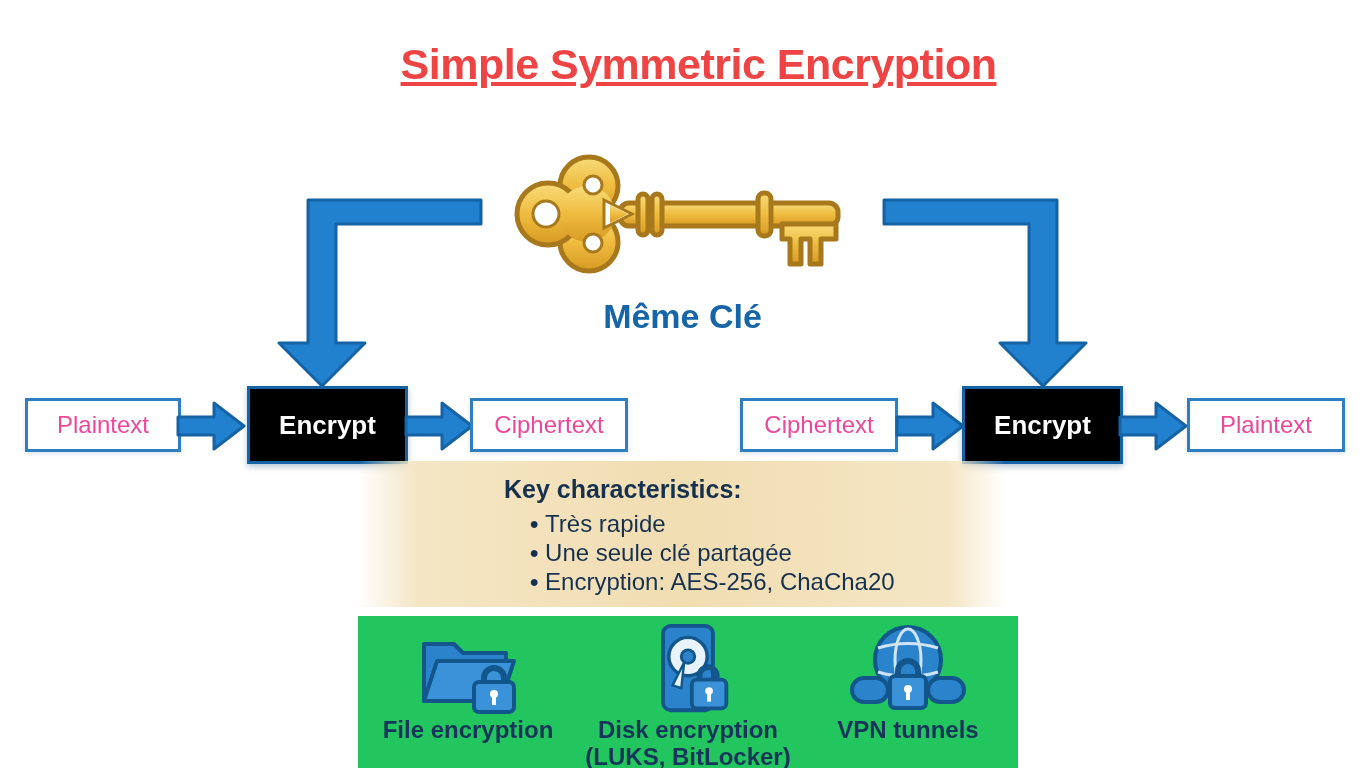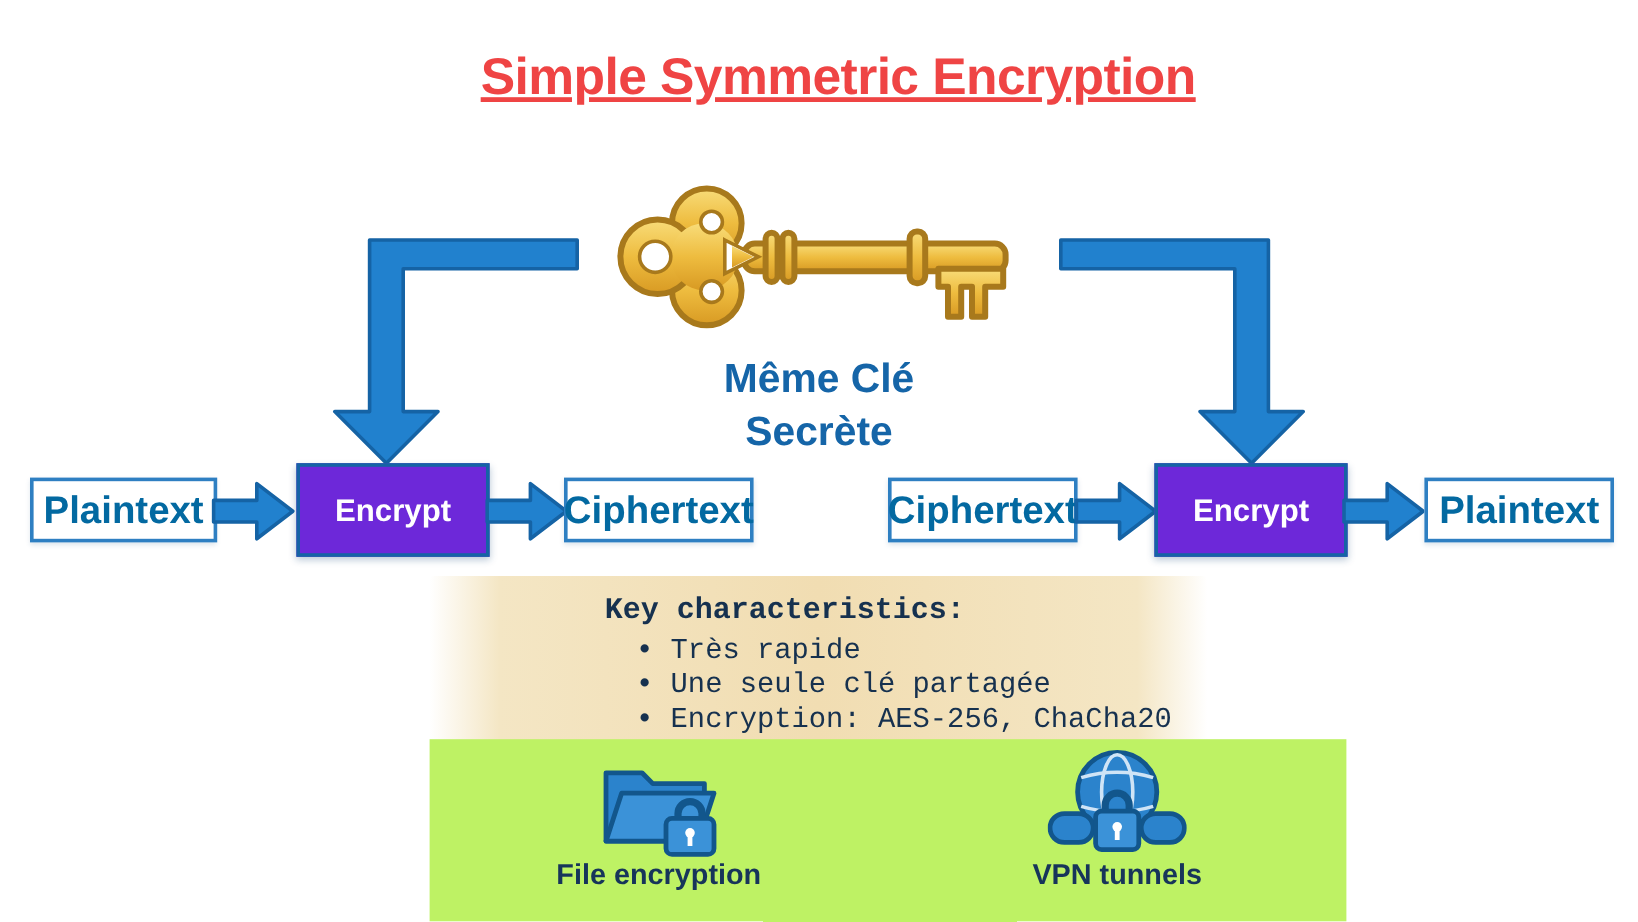--- a/index.html
+++ b/index.html
@@ -13,38 +13,38 @@
 
   
   .key-label{top:294px;left:0;width:100%;text-align:center;font-size:34px;font-weight:700;
              color:#1565a8;line-height:44px;}
 
   
   .elbows{top:0;left:0;width:1365px;height:768px;pointer-events:none;}
 
   
   .io-box{height:48px;background:#fff;border:3px solid #2e7fc2;display:flex;
-          align-items:center;justify-content:center;font-size:32px;font-weight:700;
-          color:#0369a1;box-shadow:0 2px 4px rgba(30,80,130,.15);}
-  .proc-box{height:72px;background:#6d28d9;border:3px solid #1563a5;display:flex;
+          align-items:center;justify-content:center;font-size:24px;font-weight:400;
+          color:#ec4899;box-shadow:0 2px 4px rgba(30,80,130,.15);}
+  .proc-box{height:72px;background:#000000;border:3px solid #1563a5;display:flex;
             align-items:center;justify-content:center;font-size:26px;font-weight:700;
             color:#ffffff;box-shadow:0 3px 6px rgba(20,70,120,.3);}
   .flow-arrow{width:70px;height:56px;}
 
   
-  .char-band{left:358px;top:480px;width:648px;height:146px;
+  .char-band{left:358px;top:461px;width:648px;height:146px;
      background:linear-gradient(90deg,rgba(243,226,189,0) 0%,#f4e6c4 9%,#f1ddb2 50%,#f4e6c4 91%,rgba(243,226,189,0) 100%);
-     border-radius:4px;font-family:Liberation Mono, monospace;}
+     border-radius:4px;}
   .char-inner{padding:14px 0 0 146px;color:#16314f;}
   .char-heading{font-size:25px;font-weight:700;margin-bottom:5px;}
   .char-list{list-style:none;margin:0;padding:0 0 0 26px;font-size:24px;line-height:29px;}
   .char-list li::before{content:"• ";font-weight:700;}
 
   
-  .uc-band{left:358px;top:616px;width:764px;height:152px;background:#bef264;
+  .uc-band{left:358px;top:616px;width:660px;height:152px;background:#22c55e;
            display:flex;}
   .uc-col{flex:1;display:flex;flex-direction:column;align-items:center;}
   .uc-icon{height:92px;display:flex;align-items:flex-end;justify-content:center;margin-top:8px;}
   .uc-label{font-size:24px;font-weight:700;color:#17355a;text-align:center;line-height:27px;}
 </style>
 </head>
 <body>
 
 <div class="abs title">Simple Symmetric Encryption</div>
 
@@ -82,21 +82,20 @@
     <circle cx="54" cy="72" r="13"></circle>
     <circle cx="101" cy="43" r="9"></circle>
     <circle cx="101" cy="101" r="9"></circle>
     <polygon points="112,58 140,72 112,86"></polygon>
   </g>
   <polygon points="118,63 136,72 118,81" fill="url(#gold)"></polygon>
 </svg>
 
 <div class="abs key-label">
   <div>Même Clé</div>
-  <div>Secrète</div>
 </div>
 
 <div class="abs io-box" style="left:25px;top:398px;width:150px;">Plaintext</div>
 <svg class="abs flow-arrow" style="left:176px;top:398px;" viewBox="0 0 70 56">
   <polygon points="2,19 38,19 38,5 68,28 38,51 38,37 2,37" fill="#2181ce" stroke="#1563a5" stroke-width="3" stroke-linejoin="round"></polygon>
 </svg>
 <div class="abs proc-box" style="left:247px;top:386px;width:155px;">Encrypt</div>
 <svg class="abs flow-arrow" style="left:404px;top:398px;" viewBox="0 0 70 56">
   <polygon points="2,19 38,19 38,5 68,28 38,51 38,37 2,37" fill="#2181ce" stroke="#1563a5" stroke-width="3" stroke-linejoin="round"></polygon>
 </svg>
@@ -135,20 +134,36 @@
         <path d="M68,60 v-6 a10,10 0 0 1 20,0 v6" fill="none" stroke="#12568c" stroke-width="6"></path>
         <rect x="58" y="58" width="40" height="30" rx="5" fill="#3b92d8" stroke="#12568c" stroke-width="4"></rect>
         <circle cx="78" cy="70" r="4" fill="#fff"></circle>
         <rect x="76" y="72" width="4" height="9" fill="#fff"></rect>
       </svg>
     </div>
     <div class="uc-label">File encryption</div>
     <div class="uc-label"></div>
   </div>
 
+  <div class="uc-col">
+    <div class="uc-icon">
+      <svg width="104" height="92" viewBox="0 0 104 96">
+        <rect x="26" y="2" width="52" height="88" rx="8" fill="#2b83cc" stroke="#12568c" stroke-width="4"></rect>
+        <circle cx="52" cy="34" r="20" fill="#e9f3fb" stroke="#12568c" stroke-width="3.5"></circle>
+        <circle cx="52" cy="34" r="7" fill="#2b83cc" stroke="#12568c" stroke-width="3"></circle>
+        <polygon points="48,40 36,64 45,67" fill="#e9f3fb" stroke="#12568c" stroke-width="2.5"></polygon>
+        <path d="M64,60 v-6 a9,9 0 0 1 18,0 v6" fill="none" stroke="#12568c" stroke-width="6"></path>
+        <rect x="56" y="58" width="36" height="30" rx="5" fill="#3b92d8" stroke="#12568c" stroke-width="4"></rect>
+        <circle cx="74" cy="70" r="4" fill="#fff"></circle>
+        <rect x="72" y="72" width="4" height="9" fill="#fff"></rect>
+      </svg>
+    </div>
+    <div class="uc-label">Disk encryption</div>
+    <div class="uc-label">(LUKS, BitLocker)</div>
+  </div>
 
   <div class="uc-col">
     <div class="uc-icon">
       <svg width="116" height="92" viewBox="0 0 116 92">
         <circle cx="58" cy="36" r="33" fill="#2b83cc" stroke="#12568c" stroke-width="4"></circle>
         <g fill="none" stroke="#cfe4f6" stroke-width="3">
           <ellipse cx="58" cy="36" rx="13" ry="31"></ellipse>
           <path d="M28,24 Q58,15 88,24"></path>
           <path d="M28,48 Q58,57 88,48"></path>
         </g>

